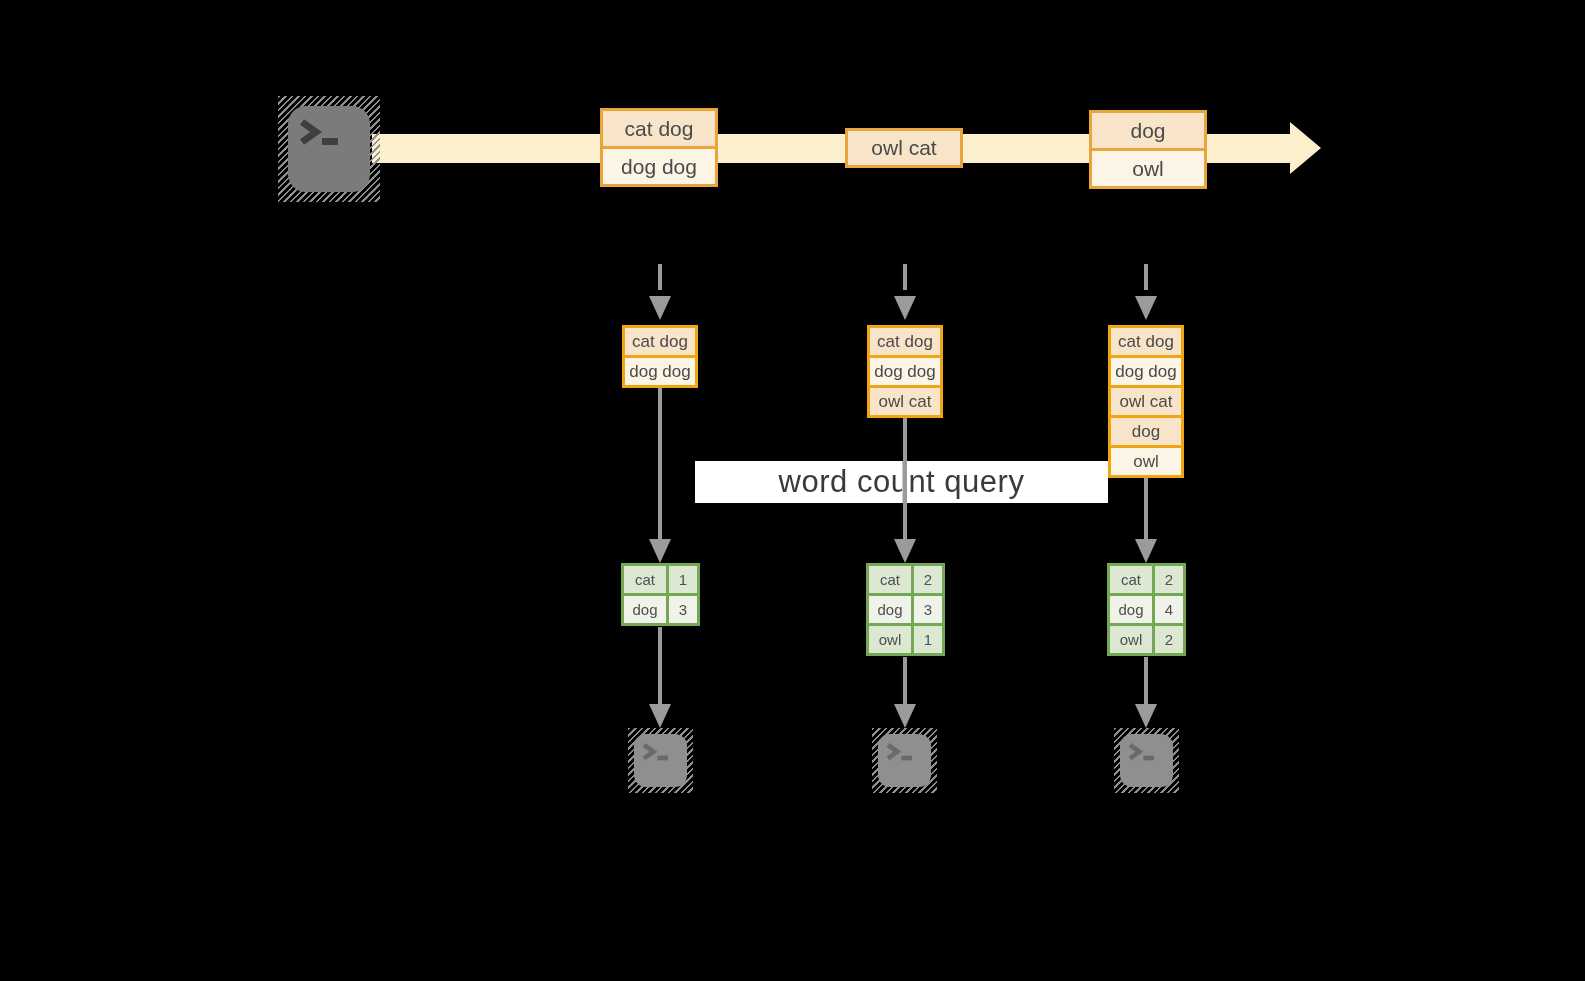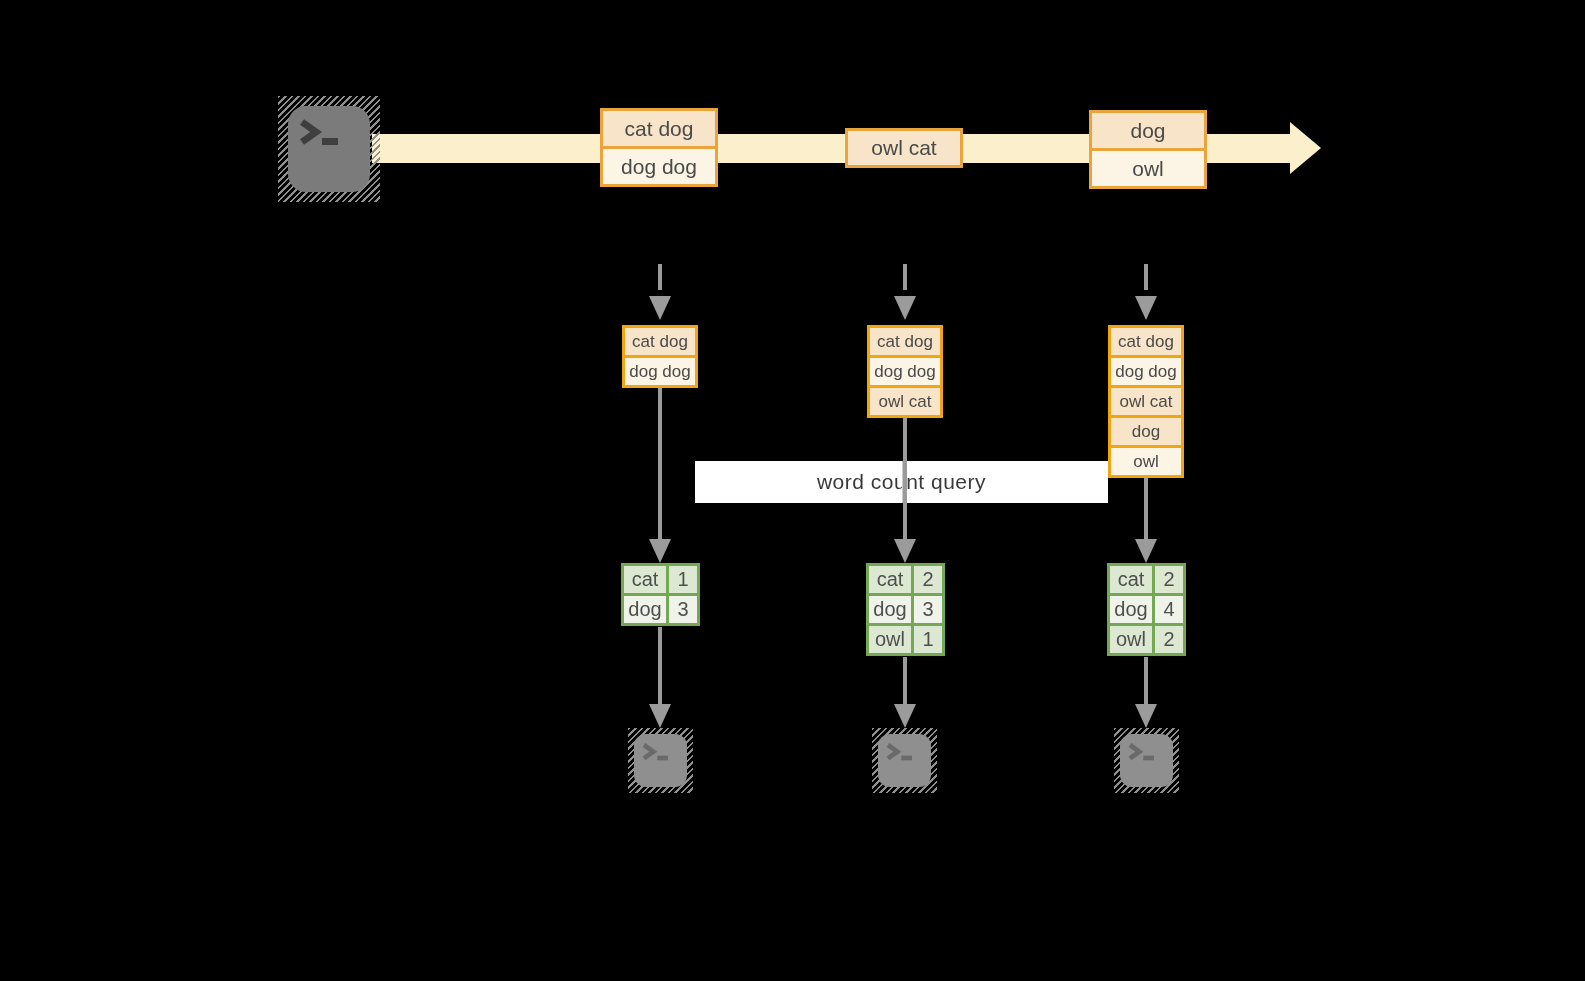--- a/index.html
+++ b/index.html
@@ -36,38 +36,38 @@
   
   .sbox{position:absolute;top:325px;width:76px;display:flex;flex-direction:column;gap:3px;padding:3px;
         box-sizing:border-box;background:#f0a513;z-index:2;}
   .sbox .cell{height:27px;display:flex;align-items:center;justify-content:center;
               font-size:17px;color:#4a4a4a;}
   .sbox.s1{left:622px;} .sbox.s2{left:867px;} .sbox.s3{left:1108px;}
 
   
   .qband{position:absolute;left:695px;top:461px;width:413px;height:42px;background:#ffffff;z-index:1;
          display:flex;align-items:center;justify-content:center;}
-  .qband span{font-size:21px;color:#3a3a3a;letter-spacing:0.5px;}
+  .qband span{font-size:31px;color:#3a3a3a;letter-spacing:0.5px;}
   .qband .showthrough{position:absolute;left:207px;top:0;width:4px;height:42px;background:#cccccc;}
 
   
   .varrow,.darrow{position:absolute;width:22px;display:flex;flex-direction:column;align-items:center;z-index:3;}
   .shaft{width:4px;flex:1;background:#9b9b9b;}
   .dash{width:4px;height:26px;background:#9b9b9b;margin-bottom:6px;}
   .ahead{width:0;height:0;border-left:11px solid transparent;border-right:11px solid transparent;
          border-top:24px solid #9b9b9b;}
   .darrow{top:264px;height:58px;}
   .d1,.a1,.b1{left:649px;} .d2,.a2,.b2{left:894px;} .d3,.a3,.b3{left:1135px;}
   .a1{top:388px;height:175px;} .a2{top:418px;height:145px;} .a3{top:478px;height:85px;}
   .b1{top:627px;height:101px;} .b2{top:657px;height:71px;} .b3{top:657px;height:71px;}
 
   
   .gtable{position:absolute;top:563px;display:grid;grid-template-columns:42px 28px;gap:3px;padding:3px;
           background:#74a854;z-index:2;}
-  .gcell{height:27px;display:flex;align-items:center;justify-content:center;font-size:20px;color:#4f4f4f;}
+  .gcell{height:27px;display:flex;align-items:center;justify-content:center;font-size:15px;color:#4f4f4f;}
   .gdark{background:#dde8d3;} .glight{background:#eff3ea;}
   .gtable.t1{left:621px;} .gtable.t2{left:866px;} .gtable.t3{left:1107px;}
 </style>
 </head>
 <body>
 
 <div class="canvas">
 
   <div class="band"></div>
   <div class="band-head"></div>

